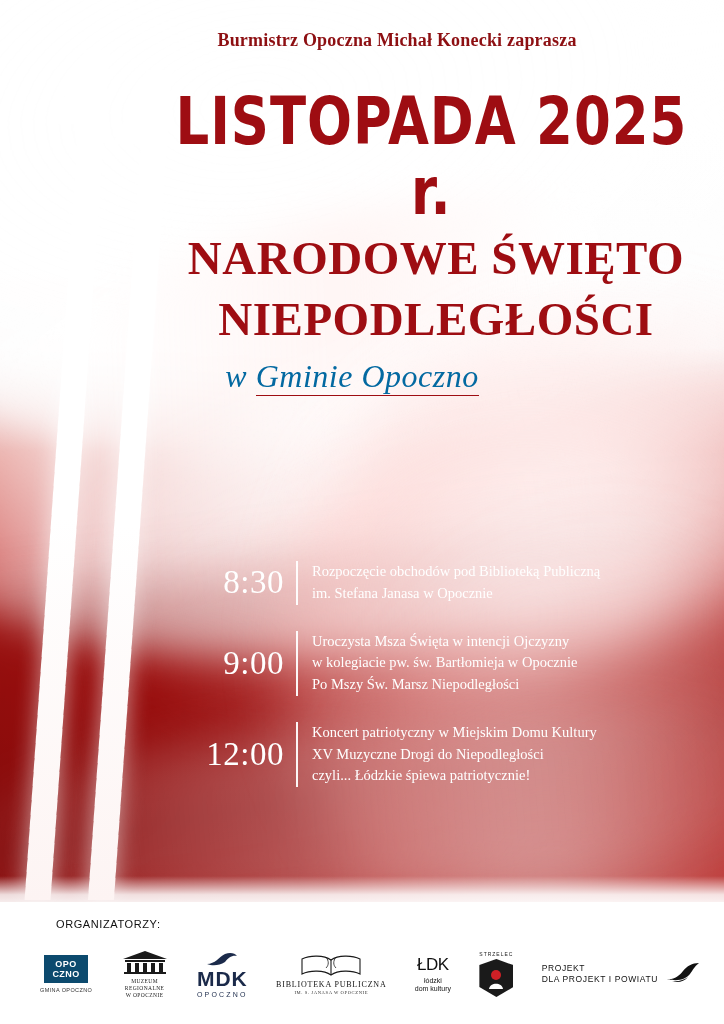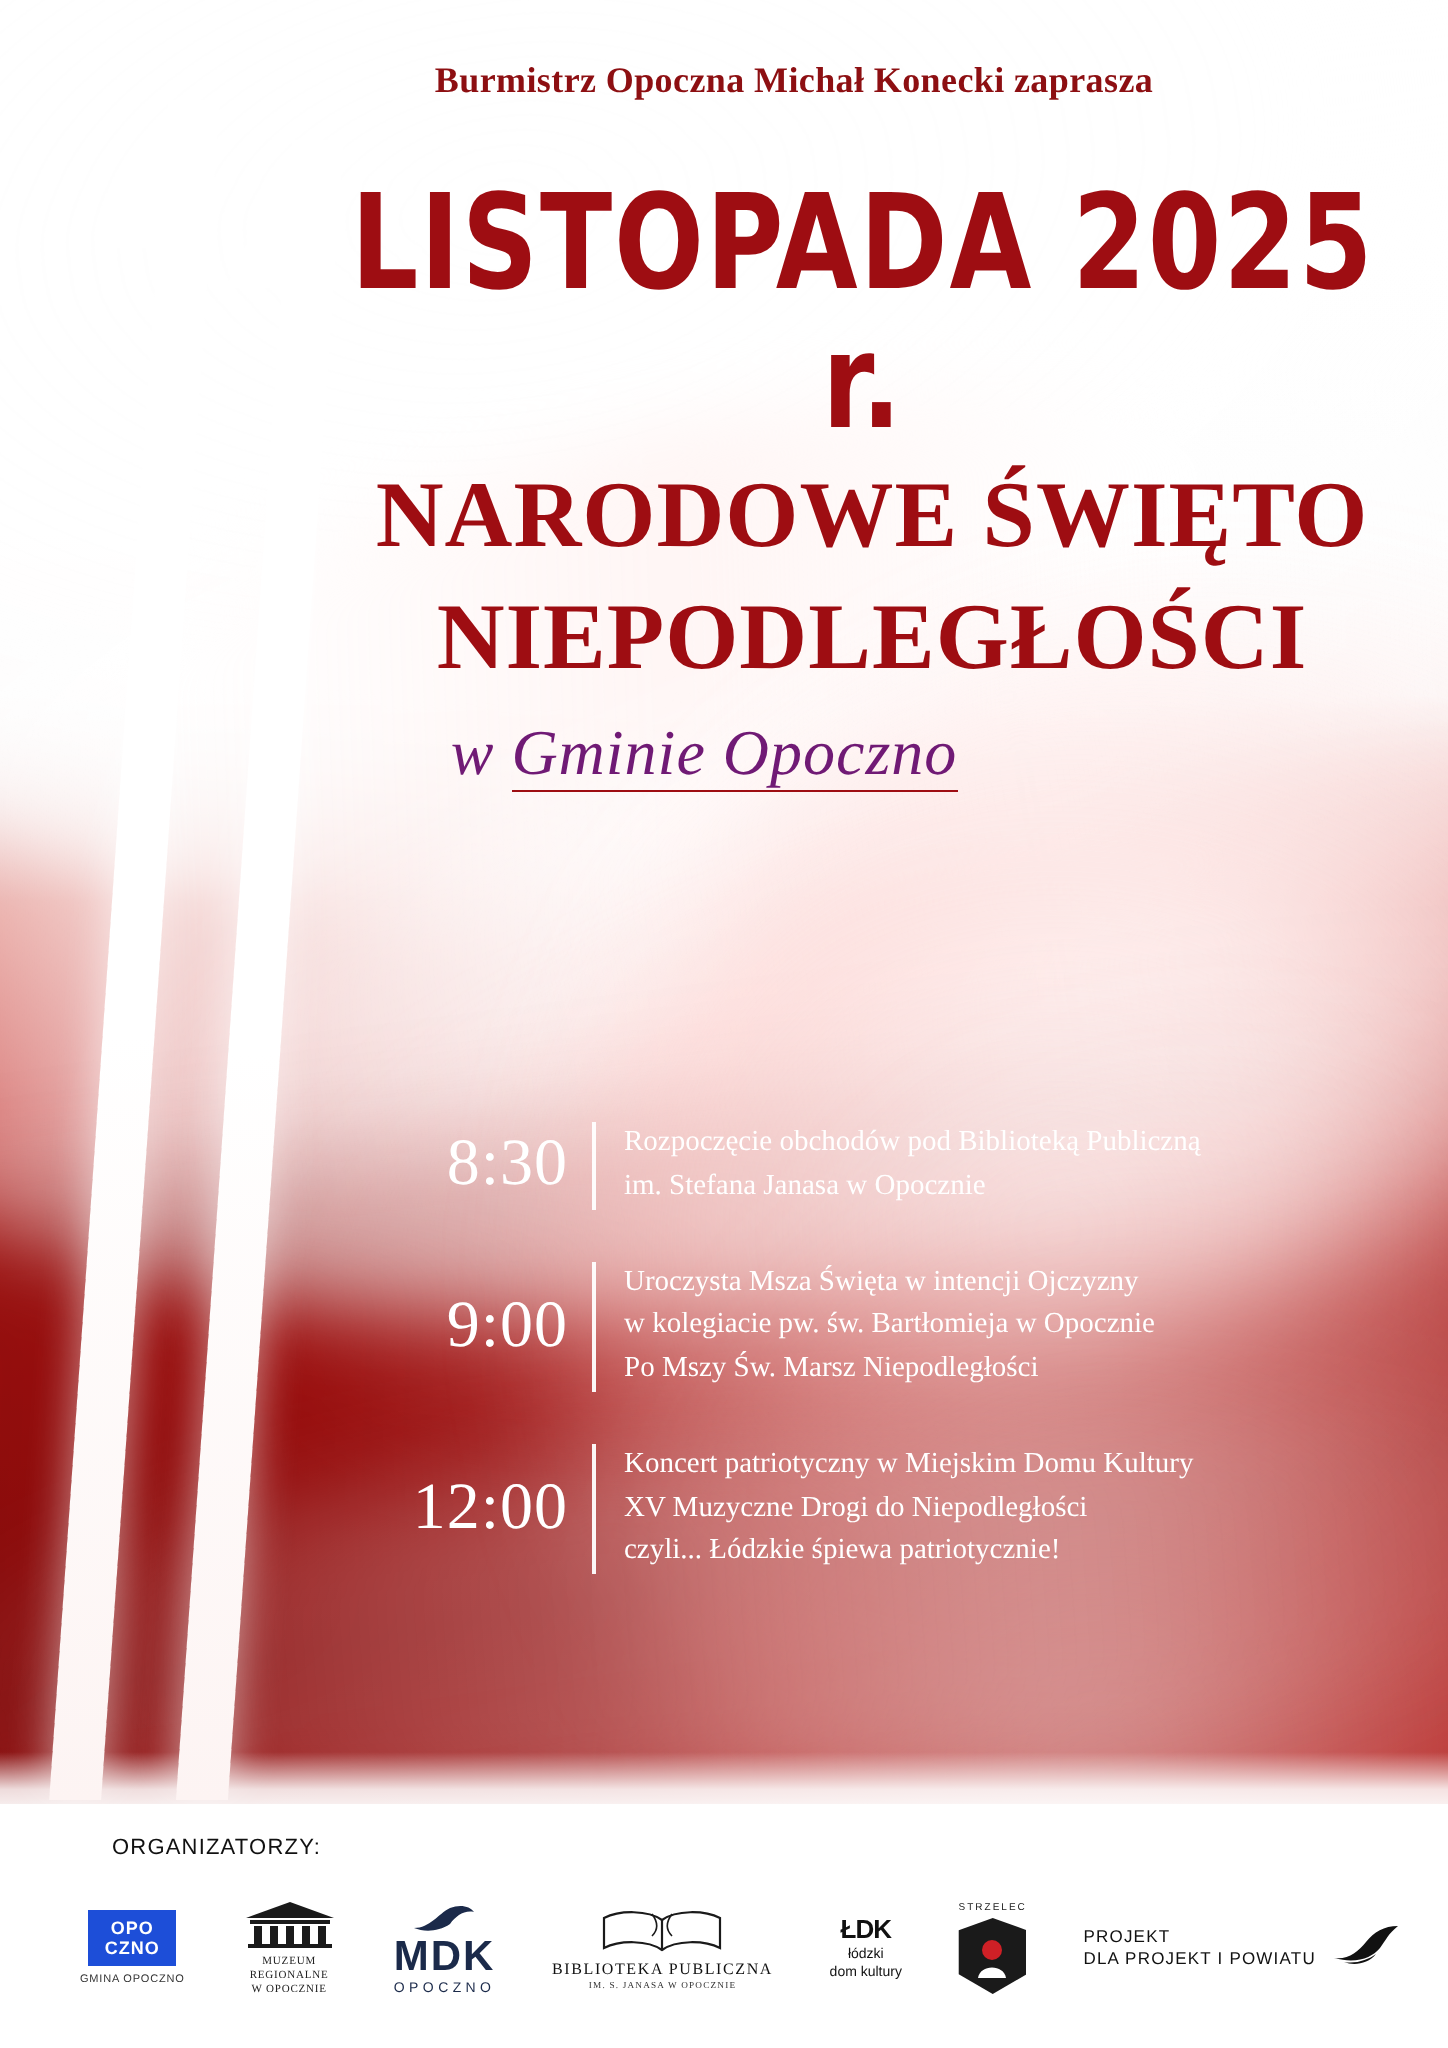--- a/index.html
+++ b/index.html
@@ -169,21 +169,21 @@
     color: #9e0d12;
     font-family: "Liberation Serif", serif;
     font-weight: bold;
     font-size: 47px;
     line-height: 1.30;
     letter-spacing: 0.5px;
   }
   .subtitle {
     position: absolute; top: 358px; left: 0; right: 20px;
     text-align: center;
-    color: #701a75;
+    color: #0369a1;
     font-family: "Liberation Serif", serif;
     font-style: italic;
     font-size: 32px;
     letter-spacing: 0.5px;
   }
   .subtitle .u { border-bottom: 1.5px solid #9e0d12; padding-bottom: 1px; }
 
   
   .schedule {
     position: absolute;
@@ -243,21 +243,21 @@
     display: flex;
     flex-direction: column;
     align-items: center;
     justify-content: center;
     text-align: center;
     color: #1a1a1a;
   }
 
   .lg-opoczno .mark {
     width: 44px; height: 28px;
-    background: #1d4ed8;
+    background: #0c4a6e;
     color: #ffffff;
     font-family: "Liberation Sans", sans-serif;
     font-weight: bold;
     font-size: 9px;
     line-height: 10px;
     display: flex; flex-direction: column;
     align-items: center; justify-content: center;
     letter-spacing: 0.5px;
   }
   .lg-opoczno .cap {
@@ -300,22 +300,22 @@
   .lg-biblioteka .cap2 {
     font-family: "Liberation Serif", serif;
     font-size: 4.6px;
     letter-spacing: 0.6px;
     color: #333;
     margin-top: 1px;
   }
 
   .lg-ldk .mark {
     font-family: "Liberation Sans", sans-serif;
-    font-weight: bold;
-    font-size: 13px;
+    font-weight: normal;
+    font-size: 17px;
     letter-spacing: -0.5px;
     color: #111;
   }
   .lg-ldk .cap {
     font-family: "Liberation Sans", sans-serif;
     font-size: 7px;
     line-height: 8.5px;
     color: #111;
     margin-top: 2px;
   }

